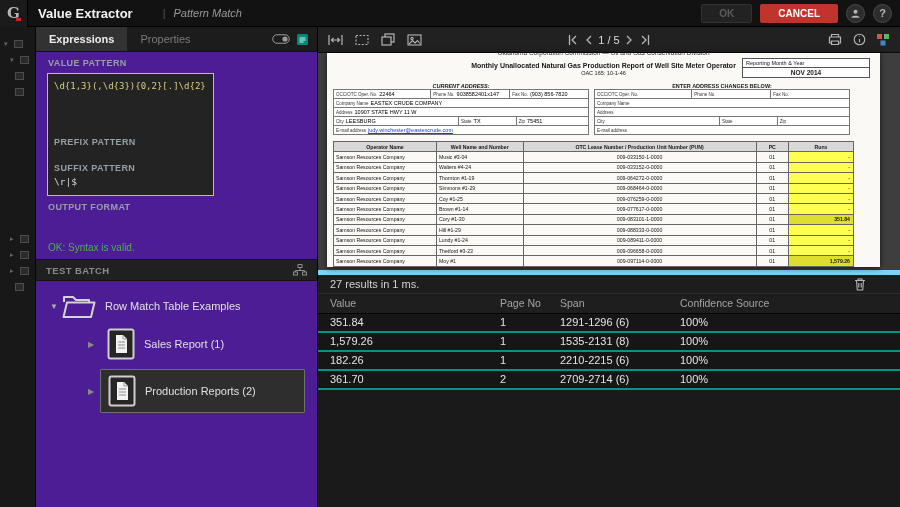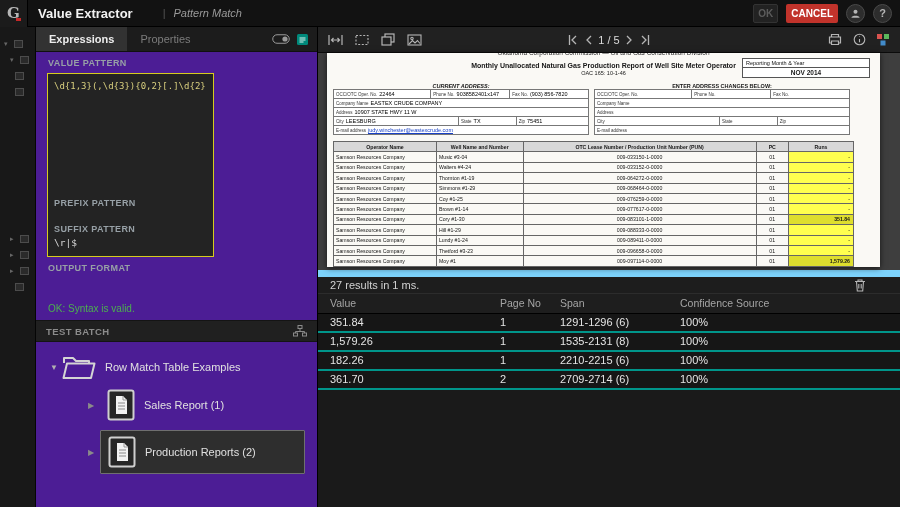--- a/index.html
+++ b/index.html
@@ -8,21 +8,21 @@
 
   
   .topbar { height:27px; background:#121212; border-bottom:1px solid #000; display:flex; align-items:center; flex:none; }
   .logo-tile { width:28px; height:27px; background:#1b1b1b; border-right:1px solid #000; display:flex; align-items:center; justify-content:center;
     font-family:"DejaVu Serif", serif; font-weight:bold; font-size:15px; color:#b5b5b5; position:relative; }
   .logo-tile::after { content:""; position:absolute; right:6px; bottom:6px; width:5px; height:3px; background:#c62828; }
   .title { font-size:13px; font-weight:bold; color:#f2f2f2; margin-left:10px; }
   .subtitle { font-size:11px; font-style:italic; color:#9a9a9a; margin-left:8px;padding-left:22px; }
   .subtitle::before { content:"|"; margin-right:8px; color:#555; font-style:normal; }
   .topbar-actions { margin-left:auto; display:flex; align-items:center; gap:8px; padding-right:8px; }
-  .btn { font-size:10px; font-weight:bold; padding:3px 4px; border-radius:2px; border:1px solid transparent; font-family:inherit; cursor:pointer; }
+  .btn { font-size:10px; font-weight:bold; padding:3px 17px; border-radius:2px; border:1px solid transparent; font-family:inherit; cursor:pointer; }
   .btn.ok { background:#222; color:#5c5c5c; border-color:#333; }
   .btn.cancel { background:#c1332b; color:#fff; }
   .circle { width:19px; height:19px; border-radius:50%; background:#2d2d2d; border:1px solid #4a4a4a; display:flex; align-items:center; justify-content:center; font-size:11px; font-weight:bold; color:#b5b5b5; }
 
   .body-row { flex:1; display:flex; min-height:0; }
 
   
   .rail { width:36px; background:#181818; border-right:1px solid #050505; padding-top:10px; display:flex; flex-direction:column; gap:3px; overflow:hidden; flex:none; }
   .rail-item { display:flex; align-items:center; gap:3px; height:13px; padding-left:4px; white-space:nowrap; color:#5a5a5a; font-size:7px; }
   .rail-item .car { width:7px; color:#666; font-size:7px; }
@@ -30,21 +30,21 @@
   .rail-gap { height:128px; flex:none; }
   .ind1 { padding-left:10px; } .ind2 { padding-left:15px; }
 
   
   .panel { width:282px; background:#4c1d95; border-right:1px solid #000; display:flex; flex-direction:column; min-height:0; flex:none; }
   .tabs { height:25px; background:#1c1c1c; border-bottom:1px solid #101010; display:flex; align-items:stretch; flex:none; }
   .tab { padding:0 13px; display:flex; align-items:center; font-size:11px; color:#7c7c7c; cursor:pointer; }
   .tab.active { background:#323232; color:#ededed; font-weight:bold; }
   .tab-icons { margin-left:auto; display:flex; align-items:center; gap:7px; padding-right:9px; }
   .flabel { font-size:9px; font-weight:bold; color:#97a0a6; letter-spacing:.4px; margin:6px 12px 3px 12px; }
-  .pattern-group { margin:2px 0 0 11px; width:167px; height:184px; border:1px solid #d6cb1f; background:#232323; padding:7px 6px 8px 6px; display:flex; flex-direction:column; }
+  .pattern-group { margin:2px 0 0 11px; width:167px; height:123px; border:1px solid #d6cb1f; background:#232323; padding:7px 6px 8px 6px; display:flex; flex-direction:column; }
   .mono { font-family:"DejaVu Sans Mono", monospace; }
   .vp-text { font-size:9px; color:#d8cf7e; line-height:1.3; word-break:break-all; }
   .sp-flex { flex:1; } .sp-16 { height:16px; flex:none; }
   .in-label { margin:0; }
   .sfx-text { font-size:9.5px; color:#d8d8d8; margin-top:3px; }
   .status-ok { color:#4caf50; font-size:10px; margin:27px 12px 6px 12px; }
   .tb-header { height:22px; background:#202020; border-top:1px solid #141414; border-bottom:1px solid #141414; display:flex; align-items:center; padding:0 10px;
     color:#8b8b8b; font-size:9.5px; font-weight:bold; letter-spacing:.4px; flex:none; }
   .tb-header .spacer { flex:1; }
   .tree { flex:1; padding:12px 8px 0 14px; overflow:hidden; }
@@ -86,21 +86,21 @@
   .w12 { flex:1.25; } .w07 { flex:.55; } .w08 { flex:.7; }
   .doc-table { border-collapse:collapse; table-layout:fixed; width:calc(100% - 32px); margin:6px 0 0 6px; }
   .doc-table th, .doc-table td { border:1px solid #666; font-size:5.2px; padding:0 2px; height:10.4px; overflow:hidden; white-space:nowrap; }
   .doc-table th { background:#d8d8d8; font-weight:bold; text-align:center; }
   td.c-op, td.c-well { text-align:left; }
   td.c-pun, td.c-pc { text-align:center; }
   td.c-runs { background:#ffff4f; text-align:right; padding-right:3px; }
   td.c-runs.hl { background:#dede2e; font-weight:bold; }
 
   
-  .results-bar { height:24px; background:#1d1d1d; border-top:7px solid #7dd3fc; border-bottom:1px solid #2c2c2c; display:flex; align-items:center; padding:0 12px; font-size:11px; color:#d2d2d2; flex:none; }
+  .results-bar { height:24px; background:#1d1d1d; border-top:5px solid #7dd3fc; border-bottom:1px solid #2c2c2c; display:flex; align-items:center; padding:0 12px; font-size:11px; color:#d2d2d2; flex:none; }
   .results-bar .spacer { flex:1; }
   .trash-wrap { margin-right:22px; cursor:pointer; display:flex; }
   .rtable { flex:1; min-height:0; overflow:hidden; }
   .rhead, .rrow { display:grid; grid-template-columns:170px 60px 120px 56px 1fr; align-items:center; padding-left:12px; }
   .rhead { height:20px; background:#1e1e1e; color:#a5a5a5; font-size:10.5px; border-bottom:1px solid #000; }
   .rrow { height:19px; background:#161616; color:#e4e4e4; font-size:11px; border-bottom:2px solid #00958a; cursor:pointer; }
   .rcell { overflow:hidden; white-space:nowrap; }
 
   svg { display:block; }
 </style>

